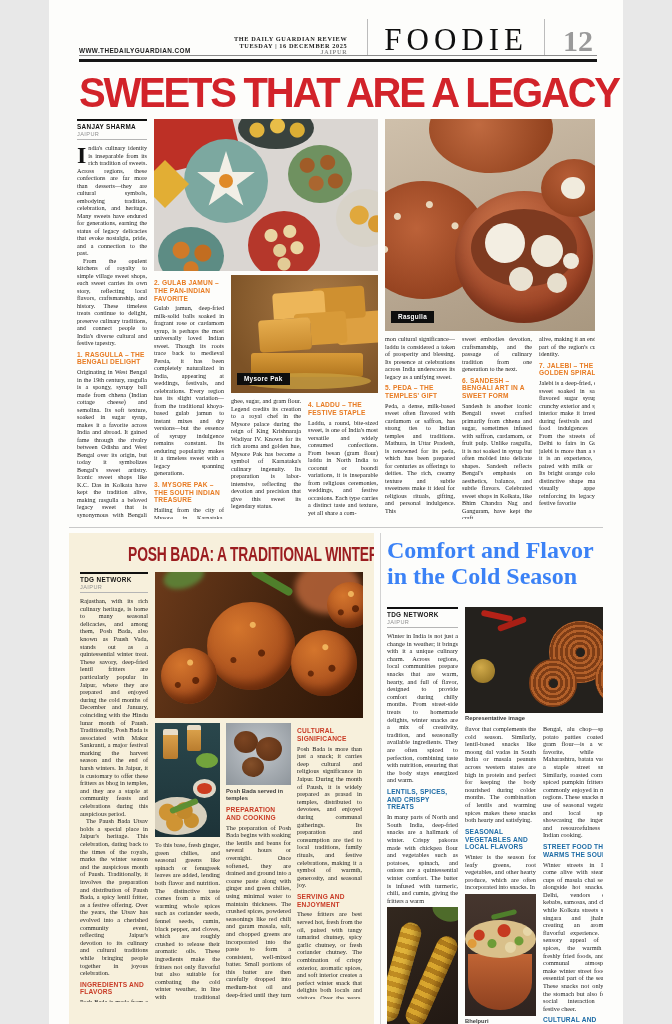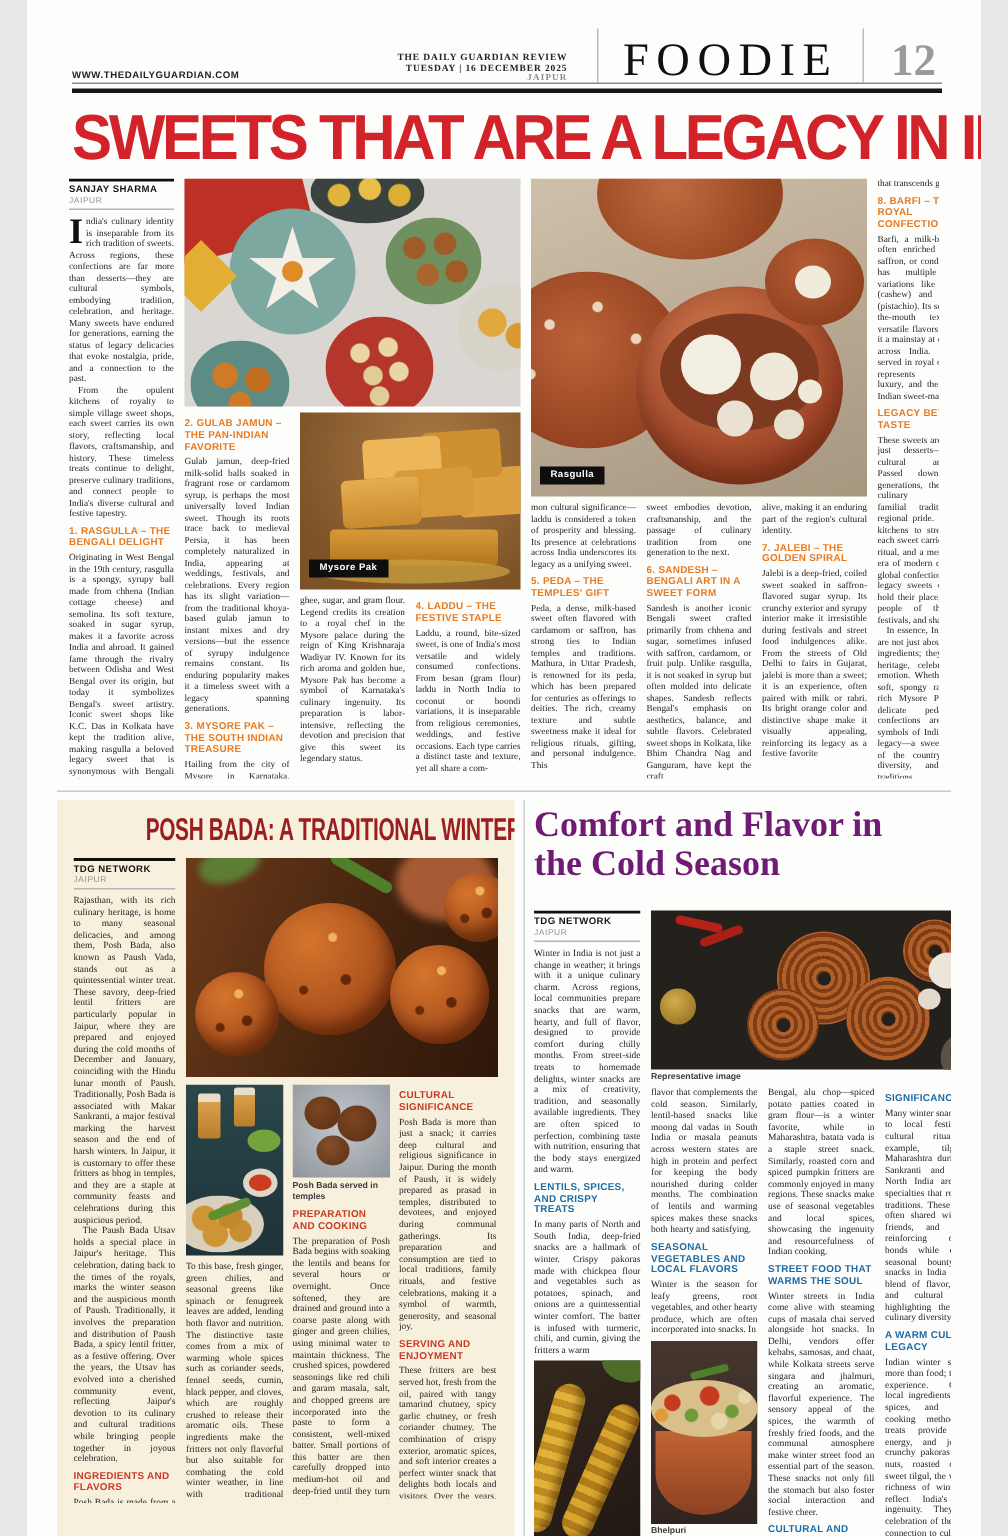--- a/index.html
+++ b/index.html
@@ -1,18 +1,18 @@
 <!DOCTYPE html>
 <html><head>
 <meta charset="utf-8">
 <style>
   * { margin:0; padding:0; box-sizing:border-box; }
   html,body { background:#e8e8e8; }
   .page {
-    width:636px; height:1024px; margin:0 auto; background:#fdfdfb;
+    width:574px; height:1024px; margin:0 auto; background:#fdfdfb;
     font-family:"Liberation Serif", serif; color:#1c1c1c; position:relative; overflow:hidden;
   }
   
   .masthead {
     margin:22px 26px 0 30px; height:40px; display:flex; align-items:flex-end;
     border-bottom:3px solid #161616; padding-bottom:4px; position:relative;
   }
   .masthead::after{content:"";position:absolute;left:0;right:0;bottom:3px;height:1px;background:#8a8a8a;}
   .mast-url { flex:1; font:700 6.4px "Liberation Sans",sans-serif; letter-spacing:.4px; color:#222; padding-bottom:1px;}
   .mast-info { text-align:right; padding-right:10px; line-height:7.6px; }
@@ -117,21 +117,21 @@
   .chai-red{right:4px;top:56px;width:23px;height:19px;border-radius:50%;background:#ded6c6;}
   .chai-red::after{content:"";position:absolute;inset:4px;border-radius:50%;background:#cc3c20;}
   .chai-plate{left:-8px;bottom:2px;width:60px;height:38px;border-radius:50%;background:#d8d0bd;
     background-image:radial-gradient(circle at 34% 40%,#cf9434 0 8px,transparent 9px),radial-gradient(circle at 62% 36%,#c2892c 0 8px,transparent 9px),radial-gradient(circle at 46% 68%,#cf9434 0 8px,transparent 9px),radial-gradient(circle at 74% 62%,#c88f30 0 7px,transparent 8px);}
   .chai-chili{left:14px;bottom:28px;width:30px;height:6px;border-radius:4px;background:#5d8f33;transform:rotate(-22deg);}
   .tm-b1{left:8px;top:8px;width:24px;height:22px;border-radius:50%;background:radial-gradient(circle at 40% 35%,#7c4522,#5a2f14);}
   .tm-b2{left:30px;top:14px;width:26px;height:24px;border-radius:50%;background:radial-gradient(circle at 40% 35%,#7c4522,#5a2f14);}
   .tm-b3{left:16px;top:34px;width:22px;height:20px;border-radius:50%;background:radial-gradient(circle at 40% 35%,#84502a,#5a2f14);}
   
   .cold { flex:1; padding-top:2px; overflow:hidden;}
-  .cold-head { font:600 24px/26px "Liberation Serif",serif; color:#701a75; max-width:270px; margin:2px 0 18px;}
+  .cold-head { font:600 24px/26px "Liberation Serif",serif; color:#3b82f6; max-width:270px; margin:2px 0 18px;}
   .cold .sec-h { color:#1e6ca6; }
   .cold-body { display:flex; gap:7px; }
   .cold-col0 { width:71px; flex:none; overflow:hidden; height:432px;}
   .cold-right { flex:1; }
   .ph-rep { width:100%; height:106px; background:#24211d; margin-bottom:2px;}
   .cold-subrow { display:flex; gap:7px; }
   .cold-subrow > div { width:71px; flex:none; overflow:hidden; height:312px;}
   .rg{border-radius:50%;background:repeating-radial-gradient(circle,#b2602a 0 2.5px,#7e3d16 2.5px 5px);}
   .rg::after{content:"";position:absolute;left:50%;top:50%;width:9px;height:9px;margin:-4.5px;border-radius:50%;background:#24211d;}
   .rg1{left:84px;top:14px;width:62px;height:62px;} .rg2{left:130px;top:44px;width:56px;height:56px;}

